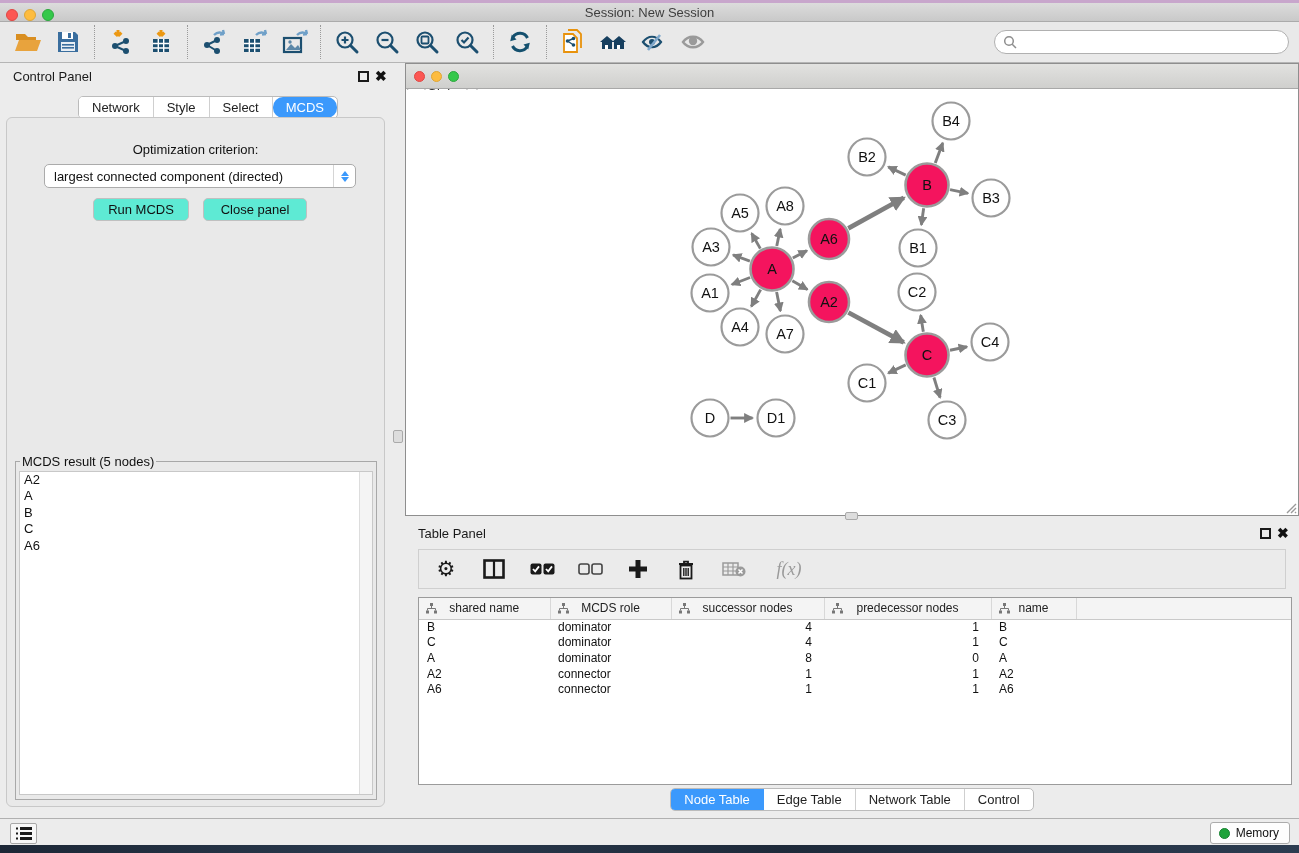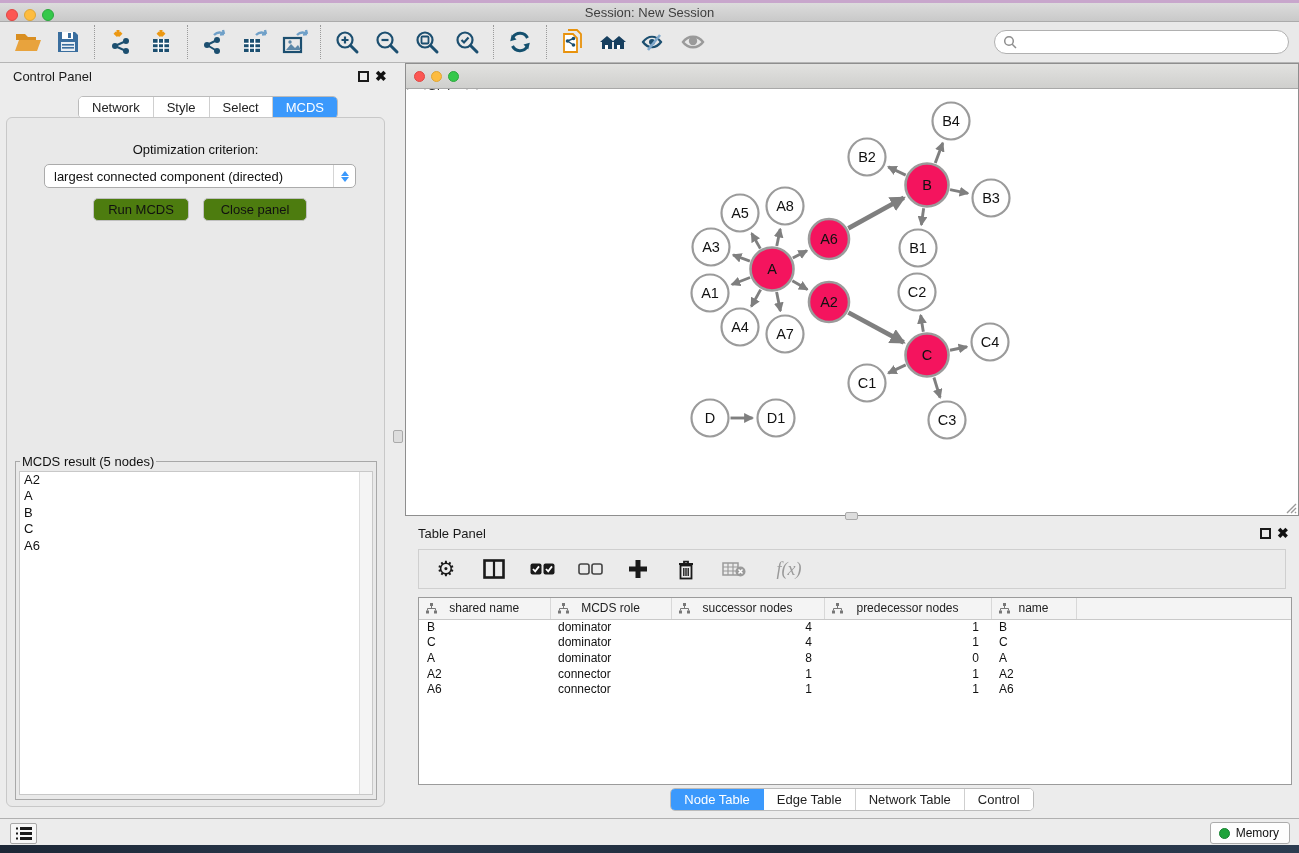--- a/index.html
+++ b/index.html
@@ -24,33 +24,33 @@
   .searchbox input { border:none; outline:none; flex:1; height:20px; font-size:13px; background:transparent; }
 
   
   .cpanel { position:absolute; left:0; top:63px; width:391px; height:755px; background:#ECECEC; }
   .panel-head { position:relative; height:26px; }
   .panel-head .ph-title { position:absolute; left:13px; top:6px; font-size:13px; color:#1a1a1a; }
   .ph-float { position:absolute; width:11px; height:11px; border:2px solid #1a1a1a; top:8px; }
   .ph-close { position:absolute; top:5px; font-size:14px; font-weight:bold; color:#111; line-height:16px; }
   .seg-bar { position:absolute; display:flex; border:1px solid #BBB; border-radius:5px; overflow:hidden; background:#fff; }
   .seg { padding:3px 13px; font-size:13px; background:#fff; border-right:1px solid #CFCFCF; cursor:default; white-space:nowrap; }
-  .seg:last-child { border-right:none; }
+  .seg:last-child { border-right:none;border-radius:10px; }
   .seg.active { background:#3B99FC; color:#fff; border-right-color:#3B99FC; }
   .cp-body { position:absolute; left:6px; top:54px; width:379px; height:690px;
     border:1px solid #C8C8C8; border-radius:6px; background:#E9E9E9; }
   .opt-label { position:absolute; left:0; right:0; top:24px; text-align:center; font-size:13px; color:#111; }
   .combo { position:absolute; left:37px; top:46px; width:312px; height:24px; background:#fff;
     border:1px solid #ABABAB; border-radius:5px; display:flex; align-items:center;gap:28px; }
   .combo .combo-text { flex:1; padding-left:9px; font-size:13px; color:#111; white-space:nowrap; }
   .combo .stepper { width:22px; height:100%; border-left:1px solid #D5D5D5; display:flex; flex-direction:column;
     align-items:center; justify-content:center; gap:1px; border-radius:0 5px 5px 0; }
   .chev-up { width:0; height:0; border-left:4px solid transparent; border-right:4px solid transparent; border-bottom:5px solid #3B99FC; }
   .chev-dn { width:0; height:0; border-left:4px solid transparent; border-right:4px solid transparent; border-top:5px solid #3B99FC; }
-  .btn { position:absolute; height:23px; background:#4d7c0f; border:1px solid #C0C0C0; border-radius:5px;
+  .btn { position:absolute; height:23px; background:#5eead4; border:1px solid #C0C0C0; border-radius:5px;
     font-size:13px; color:#111; display:flex; align-items:center; justify-content:center; }
   fieldset.result { position:absolute; left:8px; top:336px; width:362px; height:346px;
     border:1px solid #A8A8A8; background:#E9E9E9; padding:0; }
   fieldset.result legend { font-size:13px; color:#111; margin-left:4px; padding:0 2px; }
   .result-list { position:absolute; left:3px; right:3px; top:2px; bottom:4px; background:#fff; border:1px solid #C8C8C8; }
   .result-scroll { position:absolute; right:0; top:0; bottom:0; width:13px; background:#F4F4F4; border-left:1px solid #DDD; }
   .result-item { padding:0 0 0 4px; font-size:13px; height:16.4px; line-height:16.4px; color:#111; }
 
   
   .vdiv-handle { position:absolute; left:393px; top:430px; width:10px; height:13px; background:#DDD; border:1px solid #AAA; border-radius:2px; }

